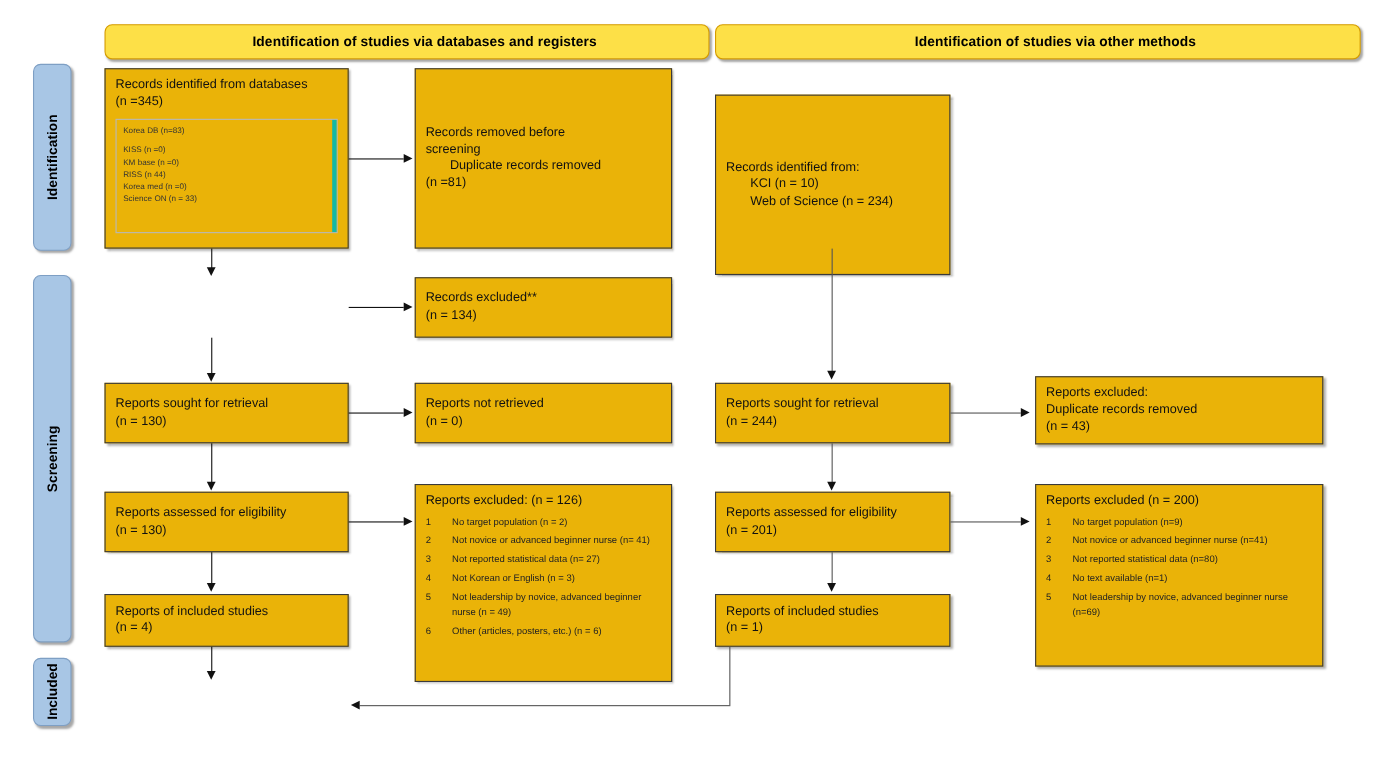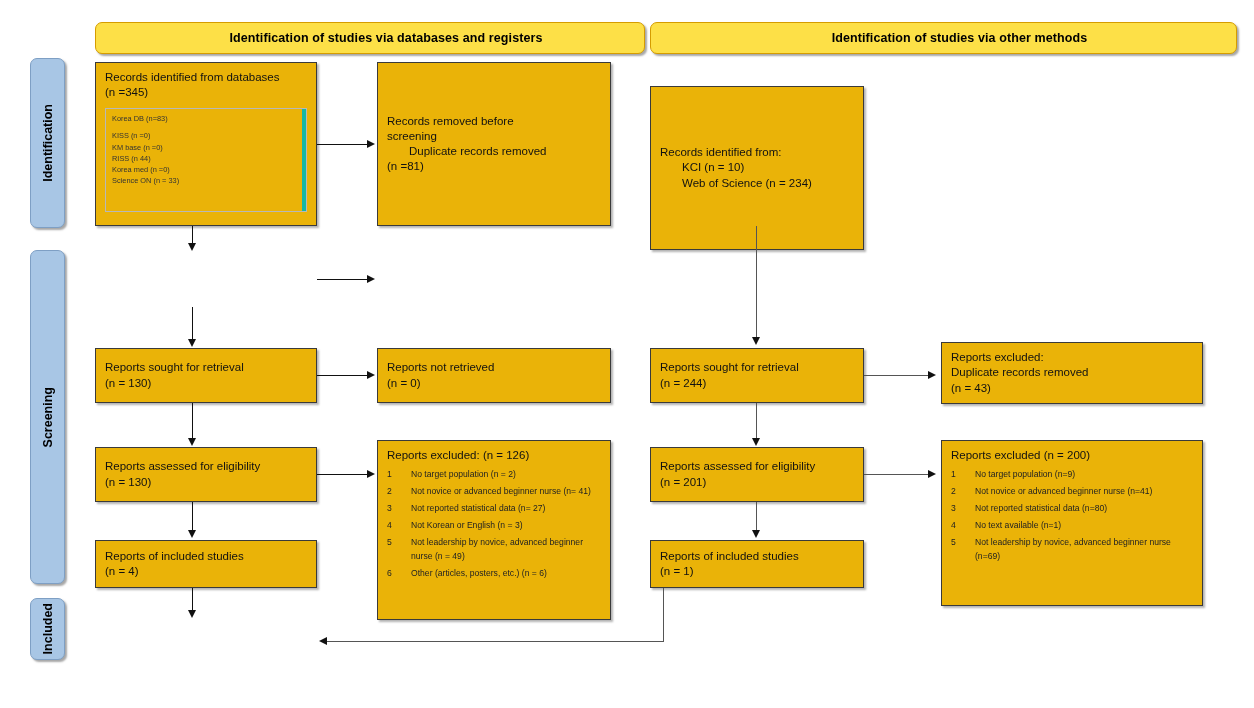--- a/index.html
+++ b/index.html
@@ -102,20 +102,24 @@
   </div>
 
   <div class="box" style="left:377px;top:62px;width:234px;height:164px;display:flex;flex-direction:column;justify-content:center;">
     <div class="ln"><span>Records removed </span><span class="it">before</span></div>
     <div class="ln it">screening</div>
     <div class="ln ind">Duplicate records removed</div>
     <div class="ln">(n =81)</div>
   </div>
 
 
+  <div class="box" style="left:377px;top:252px;width:234px;height:55px;display:flex;flex-direction:column;justify-content:center;">
+    <div class="ln">Records excluded**</div>
+    <div class="ln">(n = 134)</div>
+  </div>
 
   <div class="box" style="left:95px;top:348px;width:222px;height:55px;display:flex;flex-direction:column;justify-content:center;">
     <div class="ln">Reports sought for retrieval</div>
     <div class="ln">(n = 130)</div>
   </div>
 
   <div class="box" style="left:377px;top:348px;width:234px;height:55px;display:flex;flex-direction:column;justify-content:center;">
     <div class="ln">Reports not retrieved</div>
     <div class="ln">(n = 0)</div>
   </div>

